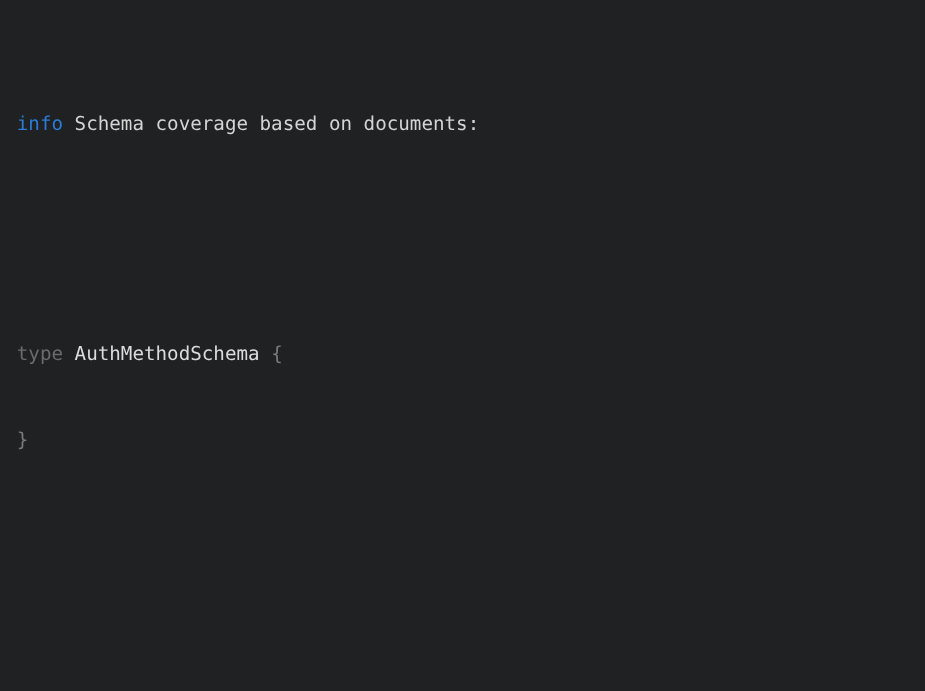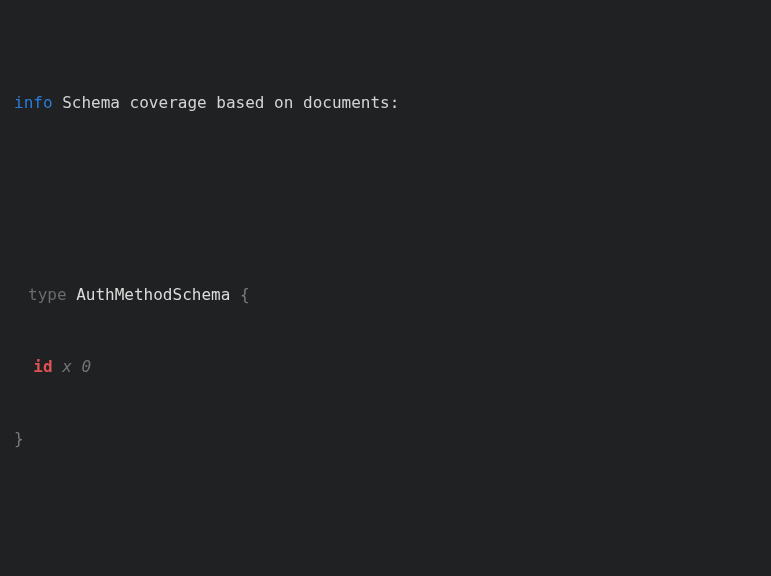--- a/index.html
+++ b/index.html
@@ -18,38 +18,37 @@
     font-family: "DejaVu Sans Mono", "Liberation Mono", monospace;
     font-size: 16px;
     line-height: 24px;
     color: var(--c-text, #d4d4d4);
     white-space: pre;
   }
   .line { height: 24px; }
   .line.field { padding-left: 2ch; }
   .loglevel { color: var(--c-info, #2b7cd9); }
   .msg { color: var(--c-text, #d4d4d4); }
-  .kw { color: var(--c-keyword, #6b6b6b); margin-left: 14px; }
+  .kw { color: var(--c-keyword, #6b6b6b); }
   .tname { font-weight: normal; color: var(--c-name, #dcdcdc); }
   .brace { color: var(--c-brace, #7a7a7a); }
   .fname { font-weight: bold; color: var(--c-field, #d8d8d8); }
   .fname[data-state="uncovered"] { color: var(--c-uncovered, #e05252); }
   .count { font-style: italic; color: var(--c-count, #757575); }
 </style>
 </head>
 <body>
 
 <div class="terminal">
 
   <div class="line"><span class="loglevel">info</span> <span class="msg">Schema coverage based on documents:</span></div>
 
   <div class="line"></div>
 
   <div class="line"><span class="kw">type</span> <span class="tname">AuthMethodSchema</span> <span class="brace">{</span></div>
-  <div class="line field"><span class="fname" data-state="uncovered">id</span> <span class="count">x 0</span></div>
   <div class="line"><span class="brace">}</span></div>
 
   <div class="line"></div>
 
   
   
   
   
   
 

